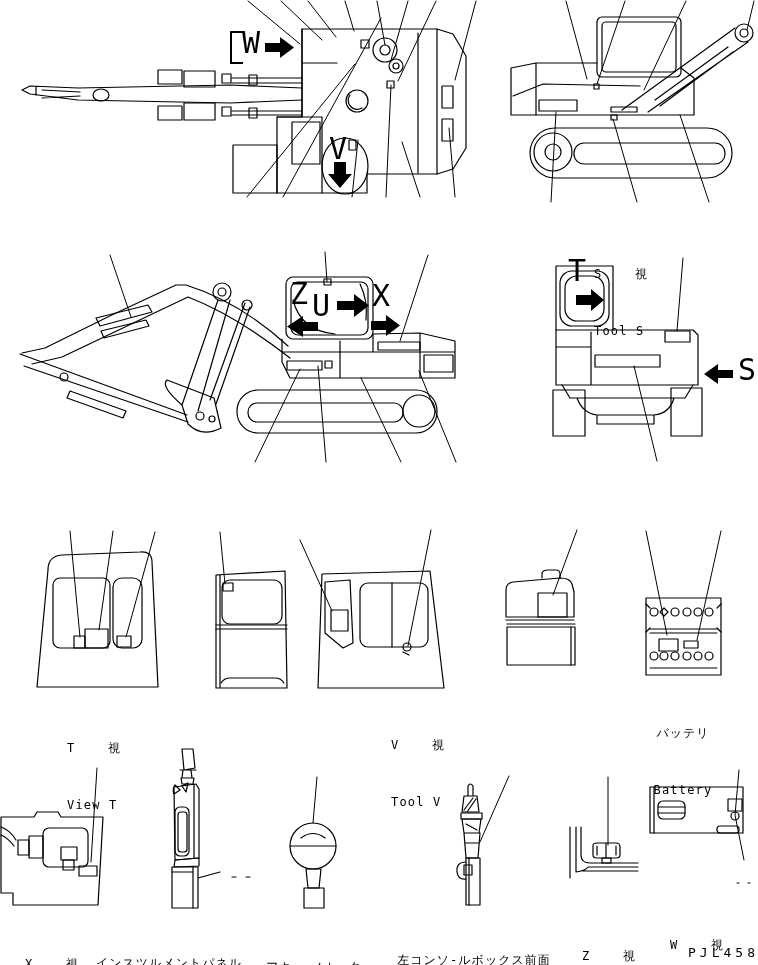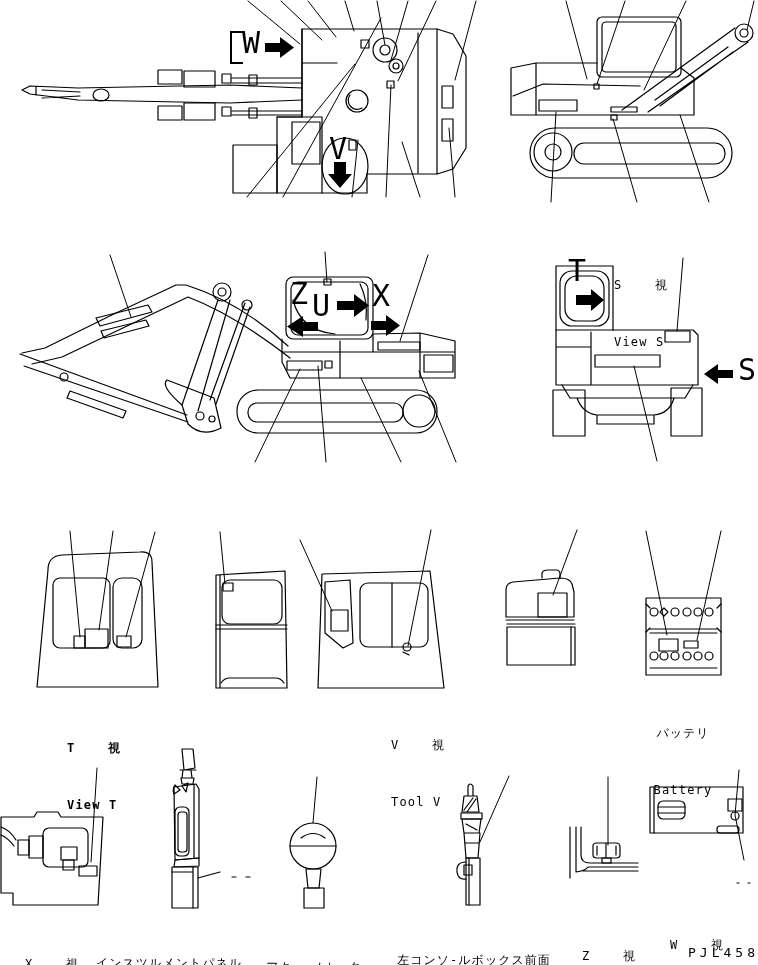--- a/index.html
+++ b/index.html
@@ -271,26 +271,26 @@
 <span class="mk" style="left:568px;top:256px;">T</span>
 <svg class="arr" style="left:576px;top:289px;" width="28" height="22" viewBox="0 0 28 22">
       <polygon points="0,6 15,6 15,0 28,11 15,22 15,16 0,16"></polygon>
     </svg>
 
 <svg class="arr" style="left:704px;top:364px;" width="29" height="20" viewBox="0 0 29 20">
       <polygon points="29,6 14,6 14,0 0,10 14,20 14,14 29,14"></polygon>
     </svg>
 <span class="mk" style="left:738px;top:355px;">S</span>
 
-<div class="cap" style="left:594px;top:238px;margin-left:20px;">
+<div class="cap" style="left:594px;top:227px;">
   <span class="jp">S    視</span>
-  <span class="en">View S</span>
-</div>
-
-<div class="cap" style="left:67px;top:701px;font-weight:bold;">
+  <span class="en">Tool S</span>
+</div>
+
+<div class="cap" style="left:67px;top:701px;">
   <span class="jp">T    視</span>
   <span class="en">View T</span>
 </div>
 
 
 <div class="cap" style="left:363px;top:698px;margin-left:28px;">
   <span class="jp">V    視</span>
   <span class="en">Tool V</span>
 </div>
 

